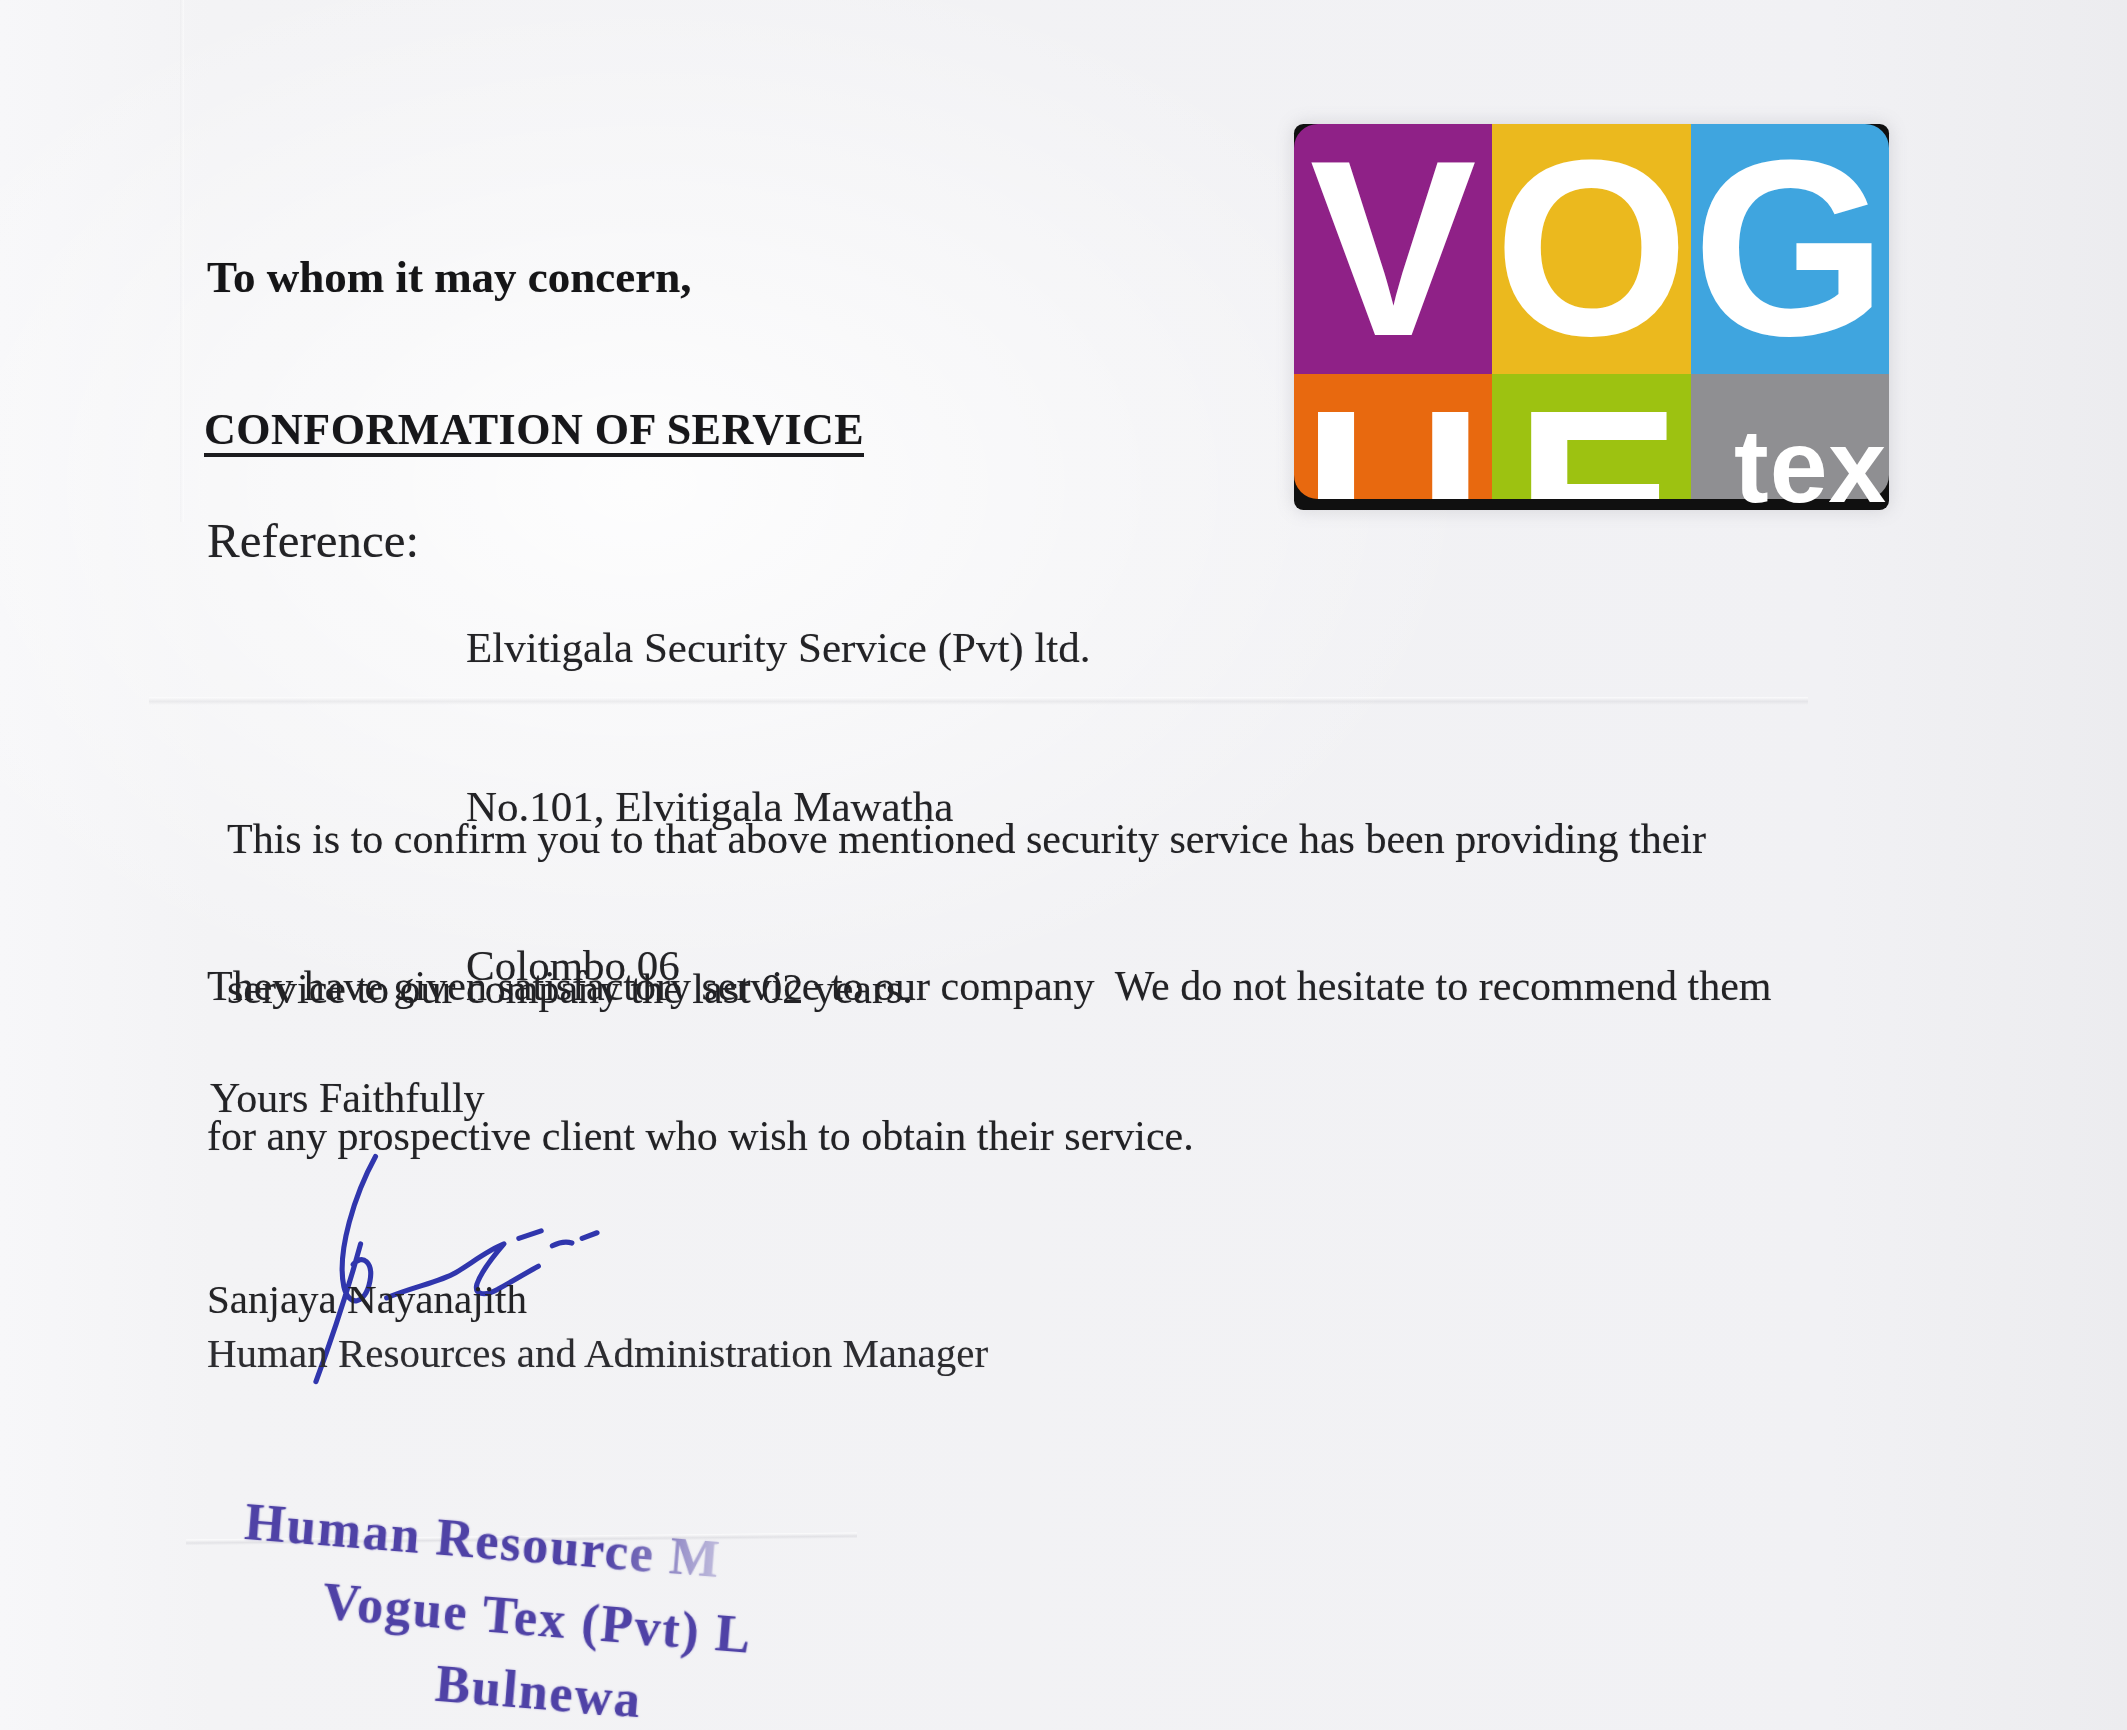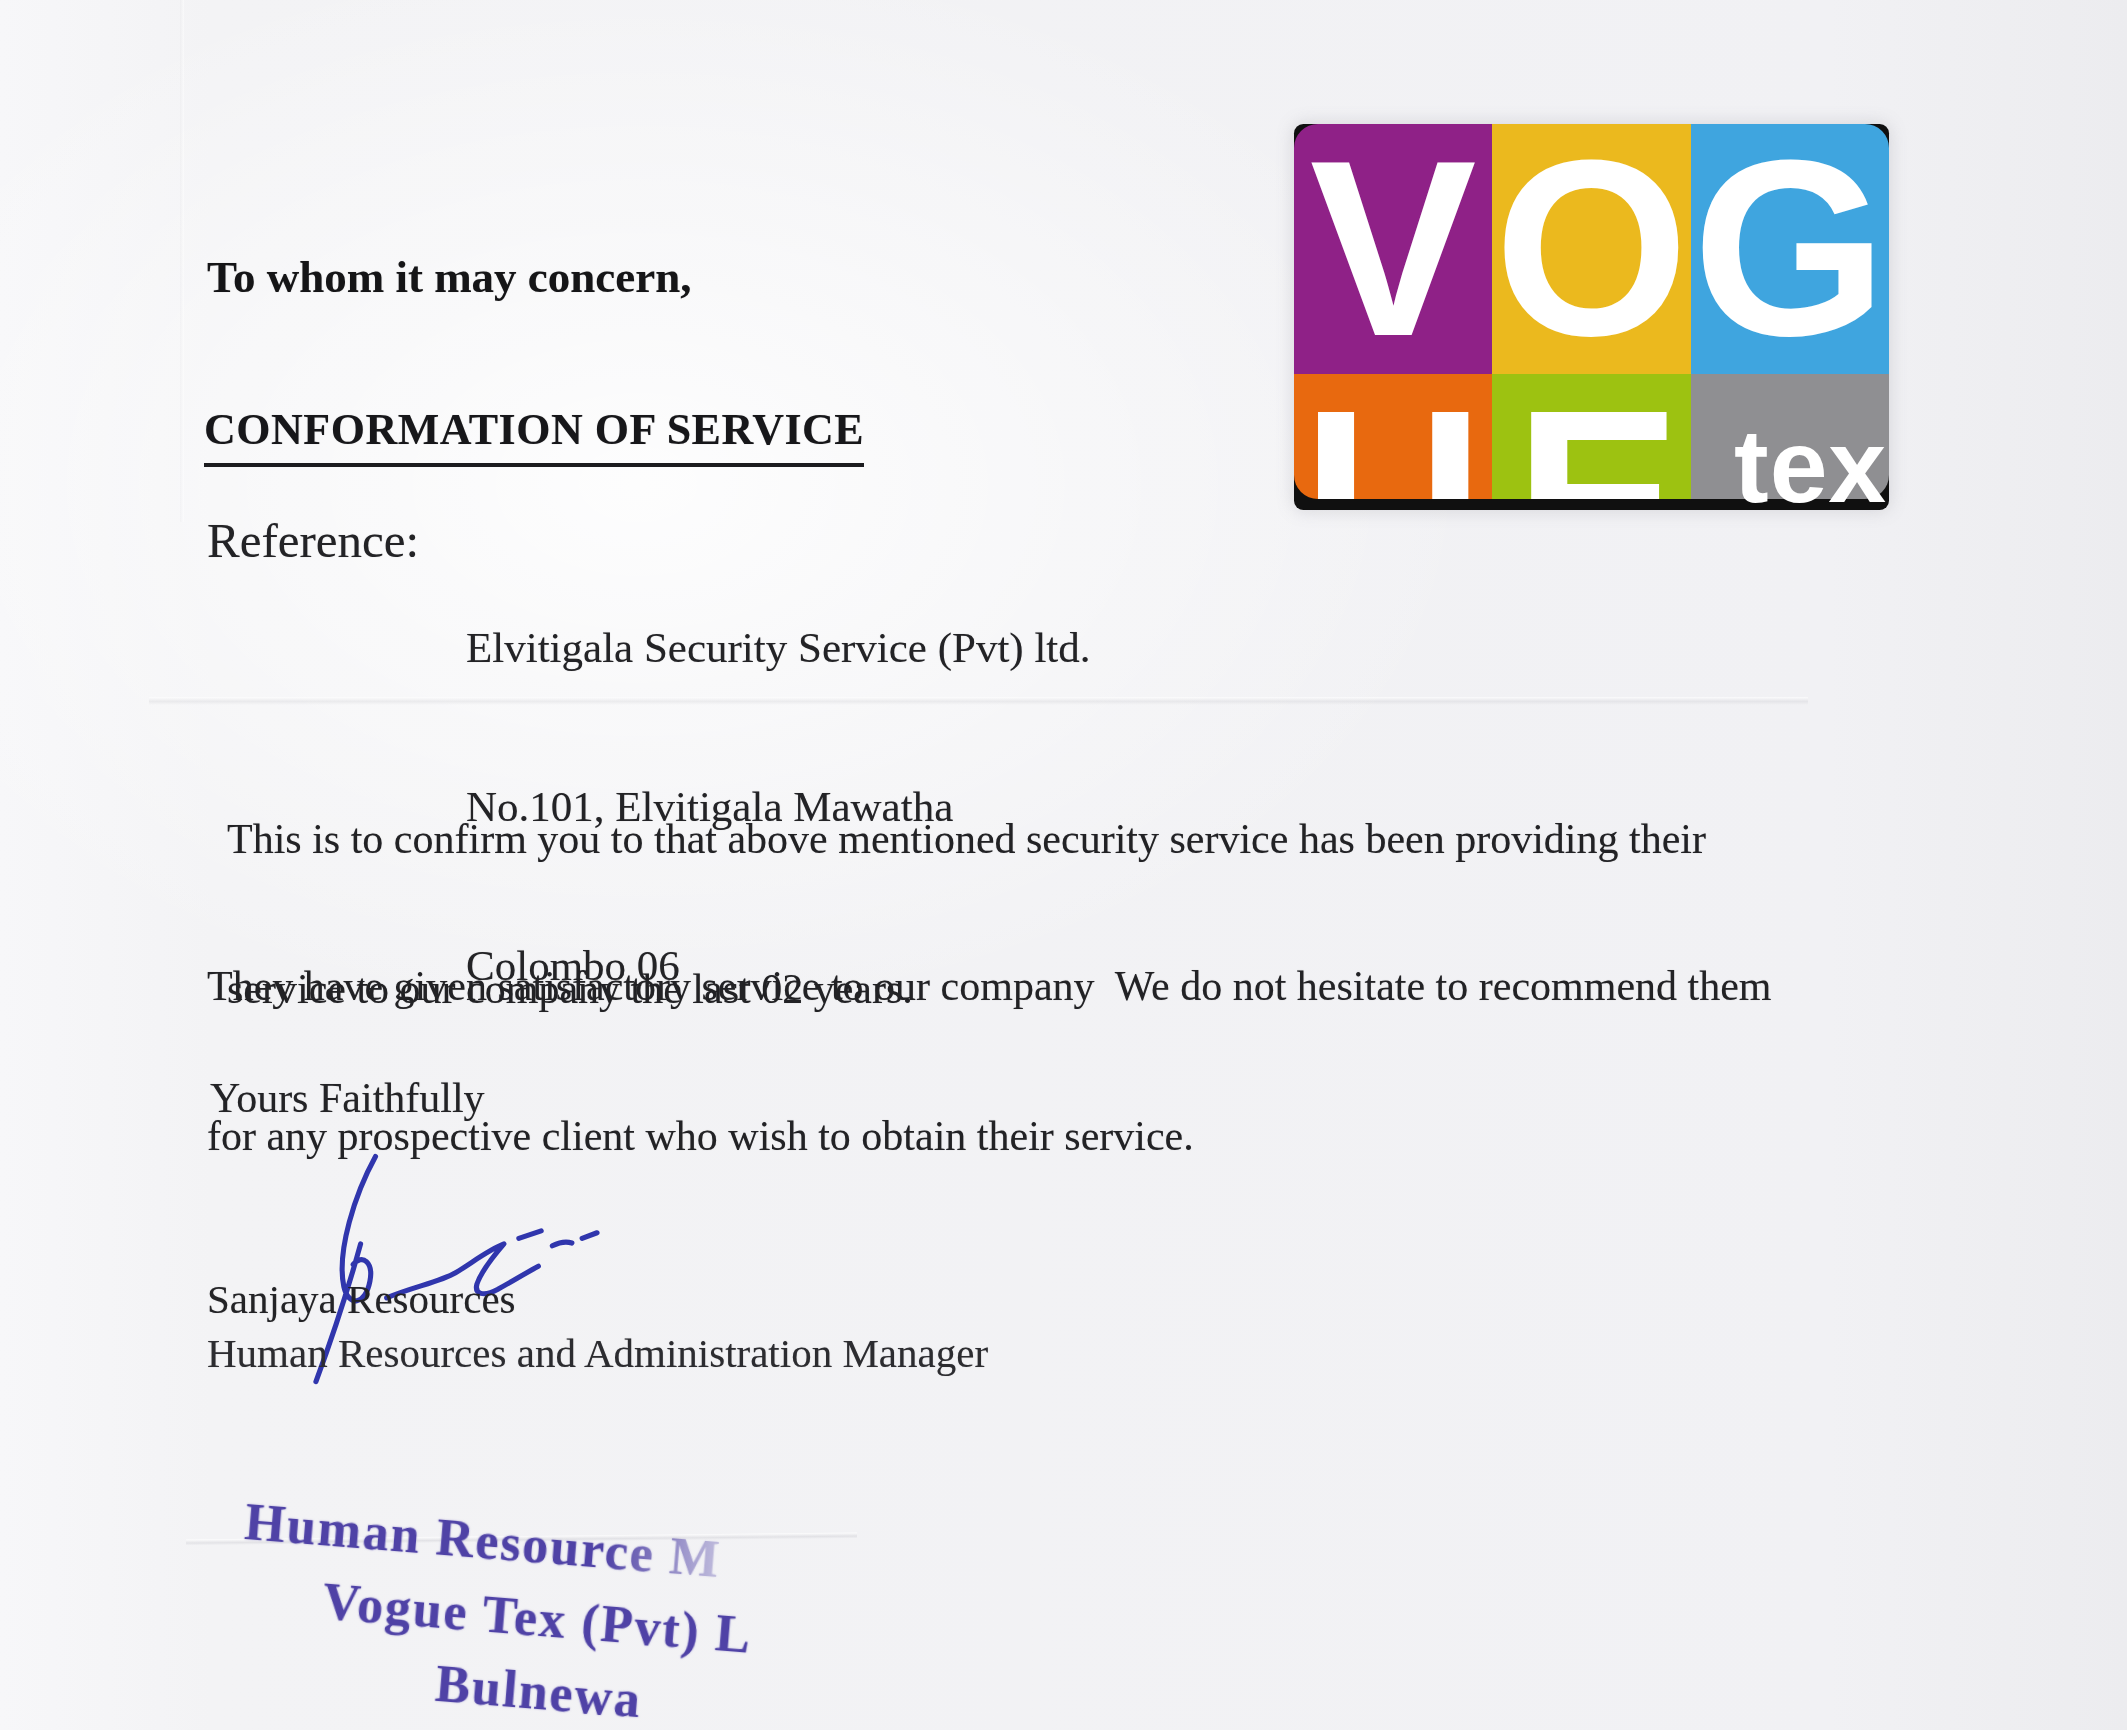--- a/index.html
+++ b/index.html
@@ -21,21 +21,21 @@
     background: linear-gradient(180deg, rgba(255,255,255,0.7), rgba(120,120,132,0.10) 55%, rgba(255,255,255,0.0)); }
   .crease.c2 { left: 186px; top: 1536px; width: 671px; height: 5.6px; transform: rotate(-0.6deg);
     background: linear-gradient(180deg, rgba(255,255,255,0.8), rgba(110,110,125,0.12) 60%, rgba(255,255,255,0)); }
   .crease.c3 { left: 180px; top: 0; width: 3.7px; height: 522px;
     background: linear-gradient(90deg, rgba(140,140,150,0.05), rgba(255,255,255,0.5)); }
 
   .txt { position: absolute; white-space: pre-wrap; text-shadow: 0 0 0.9px rgba(45,45,50,0.35); }
 
   .salutation { left: 207px; top: 254px; font-size: 45px; line-height: 47px; font-weight: 700; color: #151517; }
   .doc-title  { left: 204px; top: 406px; font-size: 44px; line-height: 47px; font-weight: 700;
-                color: #17171a; letter-spacing: 0.5px; border-bottom: 4.7px solid #1c1c1f; padding-bottom: 10px; }
+                color: #17171a; letter-spacing: 0.5px; border-bottom: 4.7px solid #1c1c1f; padding-bottom: 0; }
 
   .ref-label  { left: 207px; top: 515px; font-size: 49px; line-height: 52px; }
   .ref-lines  { left: 466px; top: 515px; font-size: 43px; line-height: 53px; }
 
   .para { font-size: 42px; line-height: 50px; width: 1641px; color: #222225; }
   .para.p1 { left: 207px; top: 714px; margin-left: 20px; }
   .para.p2 { left: 207px; top: 861px; }
 
   .closing { left: 210px; top: 1074px; font-size: 42px; }
 
@@ -133,21 +133,21 @@
   <svg class="signature" viewBox="0 0 390 260" aria-hidden="true">
     <path d="M130,8 C108,48 88,110 96,148 C101,170 119,168 124,142 C128,122 116,112 106,124
              M114,102 C98,160 80,212 66,250
              M142,160 C170,148 199,143 216,133 C234,122 252,108 268,102
              C256,116 243,133 239,145 C236,156 246,159 261,151 C277,142 292,133 305,126
              M284,96 L308,88
              M320,104 C328,100 335,99 341,101
              M352,96 L368,90"></path>
   </svg>
 
-  <div class="txt signer-name">Sanjaya Resources</div>
+  <div class="txt signer-name">Sanjaya Nayanajith</div>
   <div class="txt signer-title">Human Resources and Administration Manager</div>
 
   <div class="stamp">
     <div class="s1">Human Resource M</div>
     <div class="s2">Vogue Tex (Pvt) L</div>
     <div class="s3">Bulnewa</div>
   </div>
 
 </div>
 

